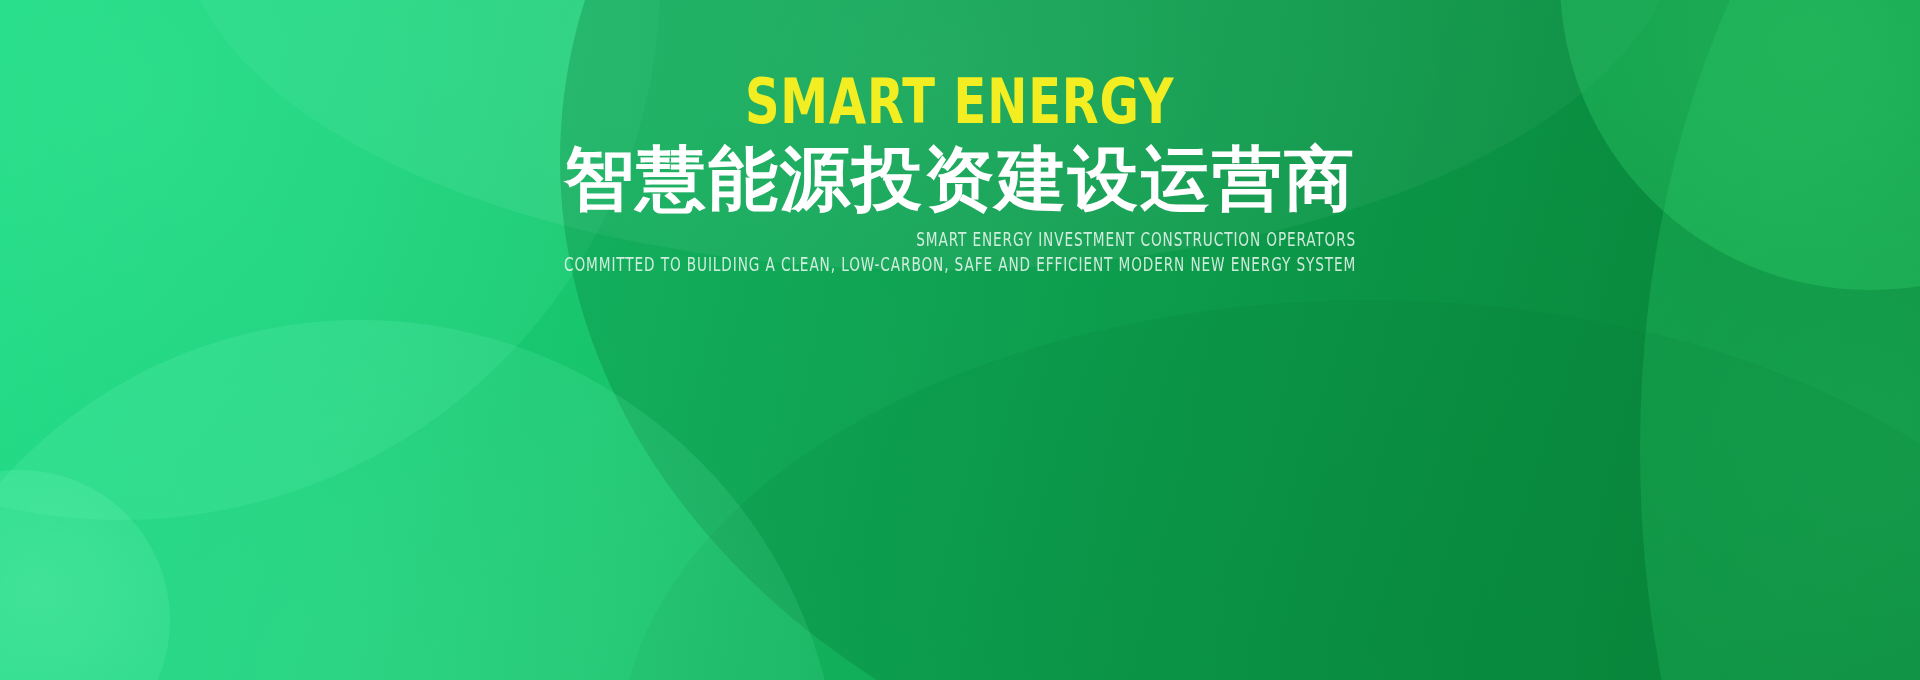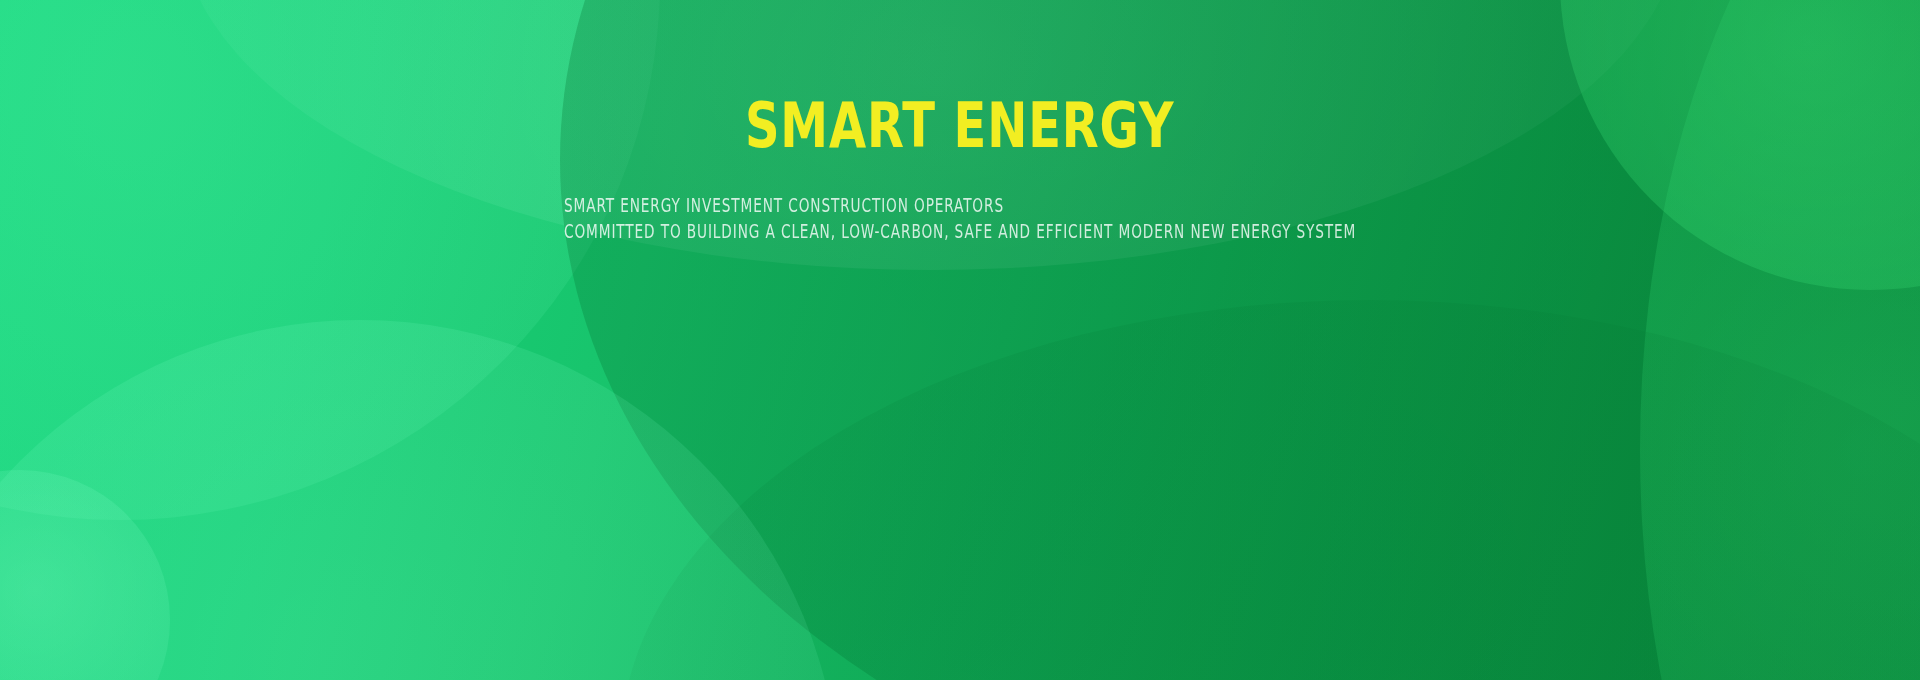--- a/index.html
+++ b/index.html
@@ -134,21 +134,21 @@
   
   .content {
     position: relative;
     z-index: 5;
     width: 100%;
     height: 100%;
     display: flex;
     flex-direction: column;
     align-items: center;
     justify-content: flex-start;
-    padding-top: 95px;
+    padding-top: 71px;
     box-sizing: border-box;
   }
 
   .headline-en {
     font-family: "DejaVu Sans Condensed", "Liberation Sans Narrow", "Liberation Sans", sans-serif;
     font-weight: 700;
     font-size: 62px;
     line-height: 1.0;
     letter-spacing: 1px;
     color: #f2ee22;
@@ -174,22 +174,22 @@
     font-weight: 700;
     font-size: 40px;
     line-height: 1.1;
     letter-spacing: 1px;
     color: #ffffff;
     white-space: nowrap;
     margin: 42px 0 0 0;
   }
 
   .eyebrow-group {
-    margin-top: 36px;
-    text-align: left;
+    margin-top: 10px;
+    text-align: right;
   }
 
   .eyebrow {
     font-family: "DejaVu Sans Condensed", "Liberation Sans Narrow", "Liberation Sans", sans-serif;
     font-weight: 400;
     font-size: 19px;
     line-height: 1.35;
     letter-spacing: 1.1px;
     color: rgba(255, 255, 255, 0.80);
     transform: scaleX(0.80);
@@ -209,20 +209,21 @@
   <div class="blob blob-bright-right"></div>
   <div class="blob blob-bright-topright"></div>
   <div class="blob blob-dark-bottom"></div>
   <div class="blob blob-light-bottomleft"></div>
   <div class="blob blob-small-corner"></div>
 
   <div class="content">
 
     <div class="headline-en">SMART ENERGY</div>
 
+    <h1 class="headline-cn">智慧能源投资建设运营商</h1>
 
 
     <div class="eyebrow-group">
       <div class="eyebrow">SMART ENERGY INVESTMENT CONSTRUCTION OPERATORS</div>
       <div class="eyebrow">COMMITTED TO BUILDING A CLEAN, LOW-CARBON, SAFE AND EFFICIENT MODERN NEW ENERGY SYSTEM</div>
     </div>
 
   </div>
 </div>
 

